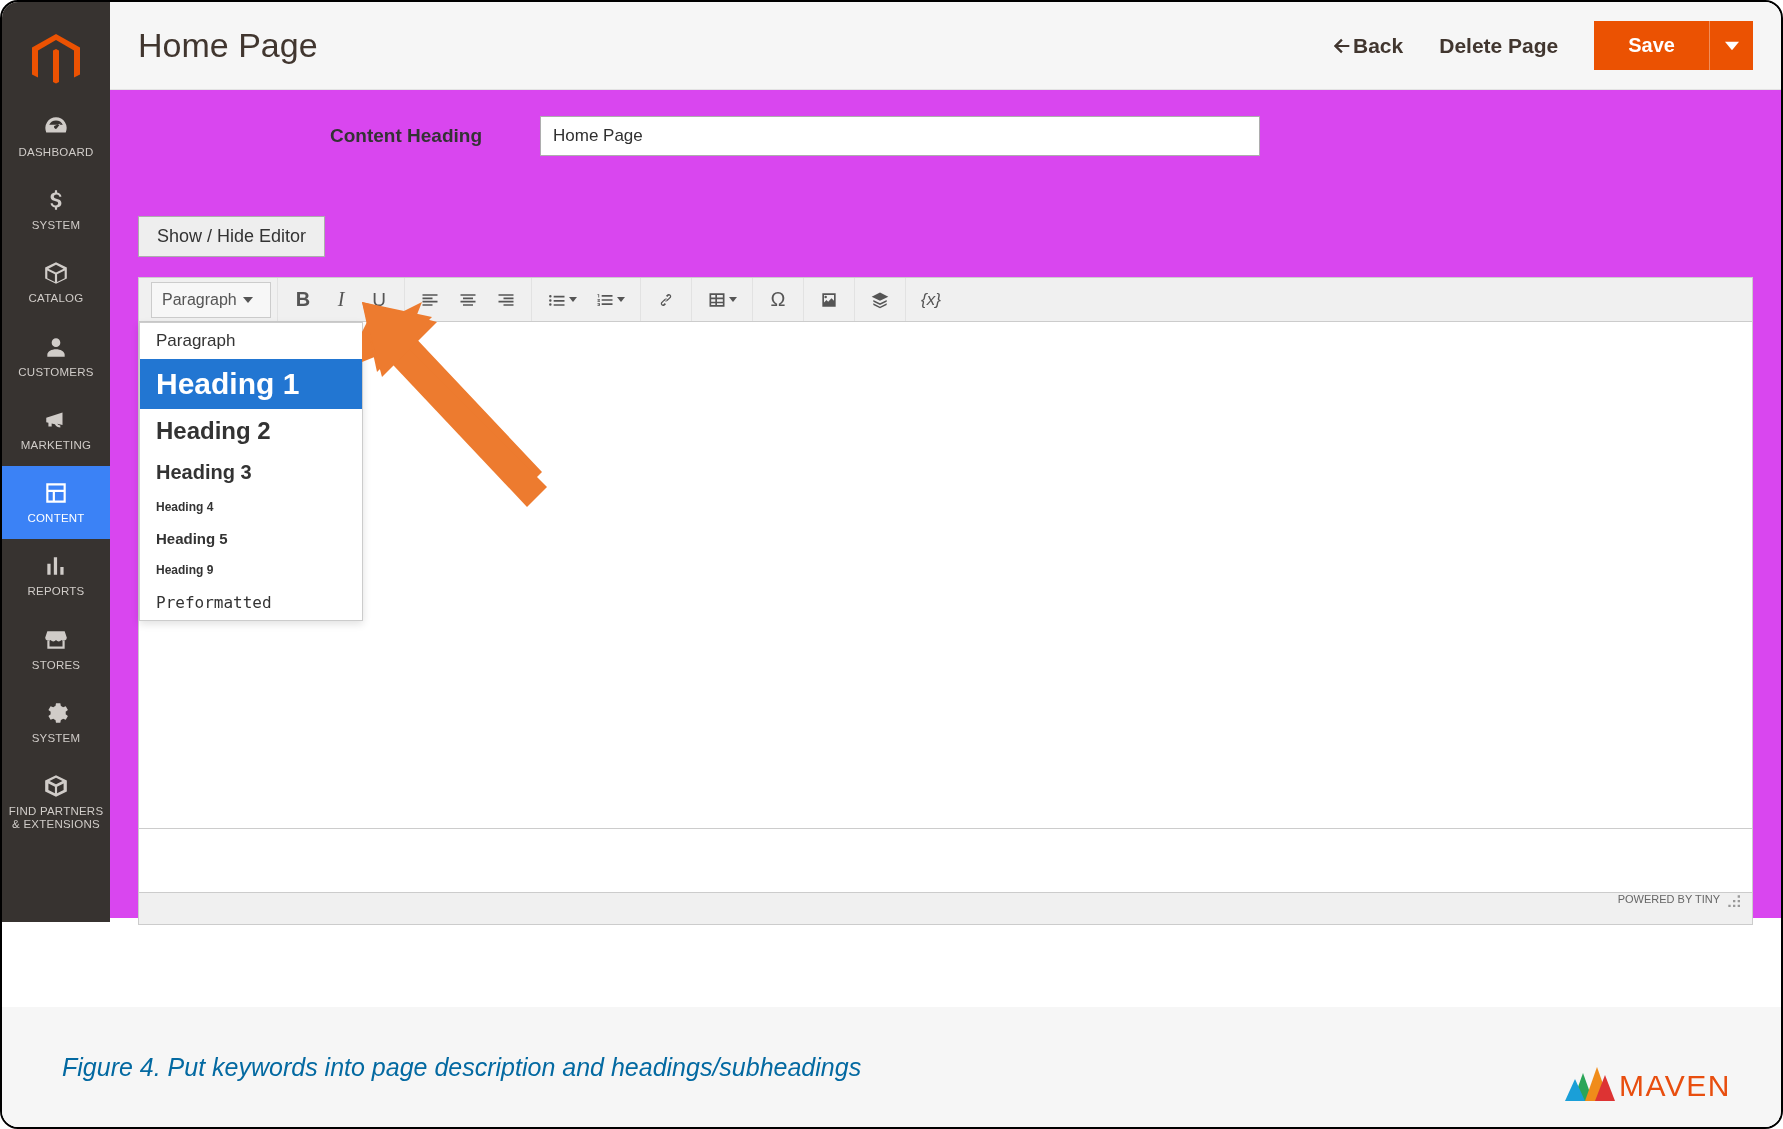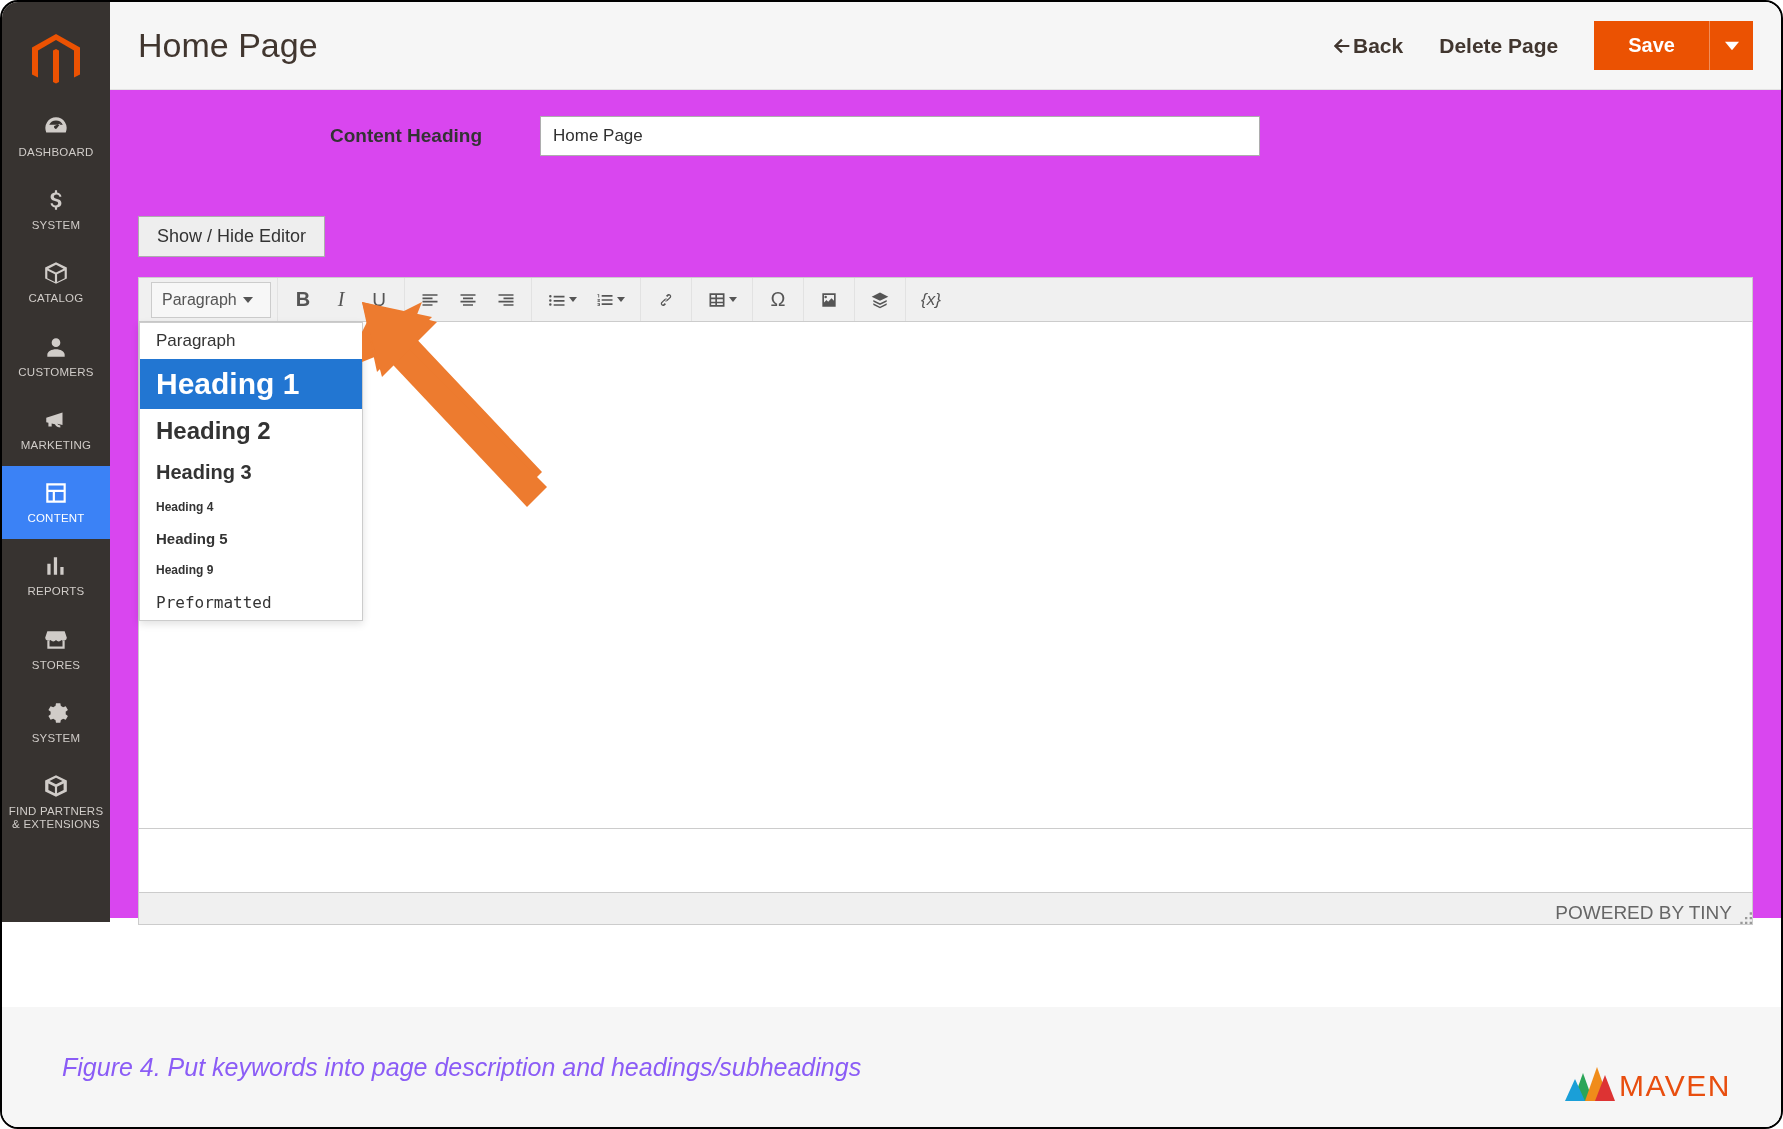--- a/index.html
+++ b/index.html
@@ -50,26 +50,26 @@
   .dd-item.selected { background: #2276d2; color: #fff; }
   .dd-h1 { font-size: 30px; font-weight: 700; }
   .dd-h2 { font-size: 24px; font-weight: 700; }
   .dd-h3 { font-size: 20px; font-weight: 700; }
   .dd-h4 { font-size: 12px; font-weight: 700; }
   .dd-h5 { font-size: 15px; font-weight: 700; }
   .dd-h6 { font-size: 12px; font-weight: 700; }
   .dd-pre { font-family: Menlo, Consolas, monospace; font-size: 16px; }
   .dd-p   { font-size: 17px; }
 
-  .editor-footer { height: 32px; background:#f0f0f0; border-top:1px solid #ccc; display:flex; align-items:flex-end; justify-content:flex-end; font-size:19px; color:#666; }
+  .editor-footer { height: 32px; background:#f0f0f0; border-top:1px solid #ccc; display:flex; align-items:flex-start; justify-content:flex-end; padding-right:12px; font-size:11px; color:#666; }
   .resize-grip { width:14px; height:14px; margin-left:6px; }
 
   
   .caption-bar { position:absolute; left:0; right:0; bottom:0; height: 120px; background:#f6f6f6; display:flex; align-items:center; padding:0 60px; }
-  .caption { font-style: italic; font-size: 25px; color:#8b5cf6; }
+  .caption { font-style: italic; font-size: 25px; color:#0369a1; }
   .maven { position:absolute; right:50px; bottom:16px; display:flex; align-items:center; gap:4px;justify-content:flex-end; }
   .maven-text { font-family: Arial, sans-serif; font-size:30px; letter-spacing:.05em; color:#e84e0f; font-weight:400; text-transform:uppercase;}
 
   
   .arrow { position:absolute; left:360px; top:300px; width:200px; height:220px; pointer-events:none; }
   .hr2 { position:absolute; left:136px; right:28px; top: 826px; border-top:1px solid #ccc;}
 </style>
 </head>
 <body>
 

